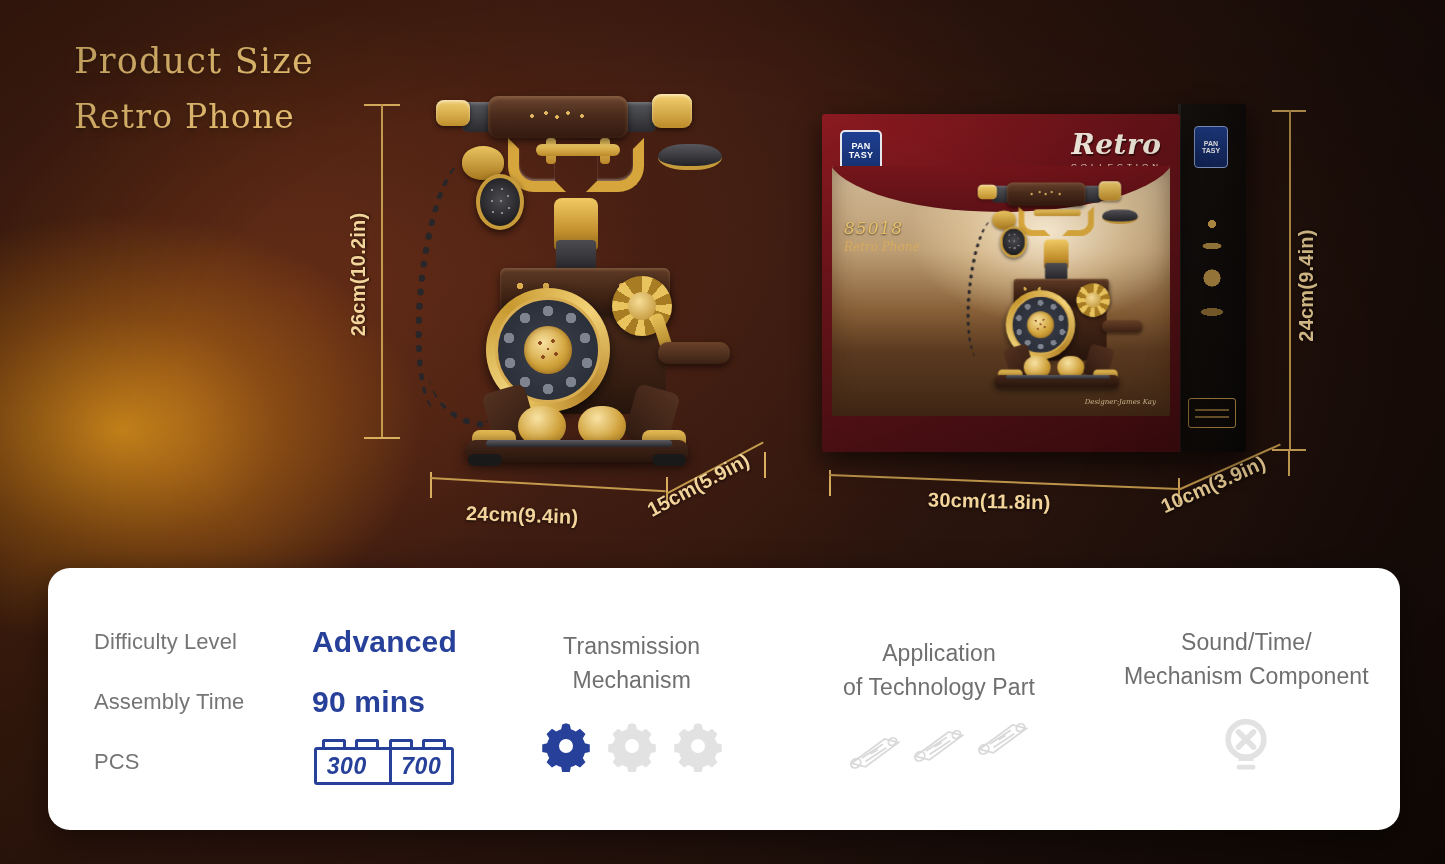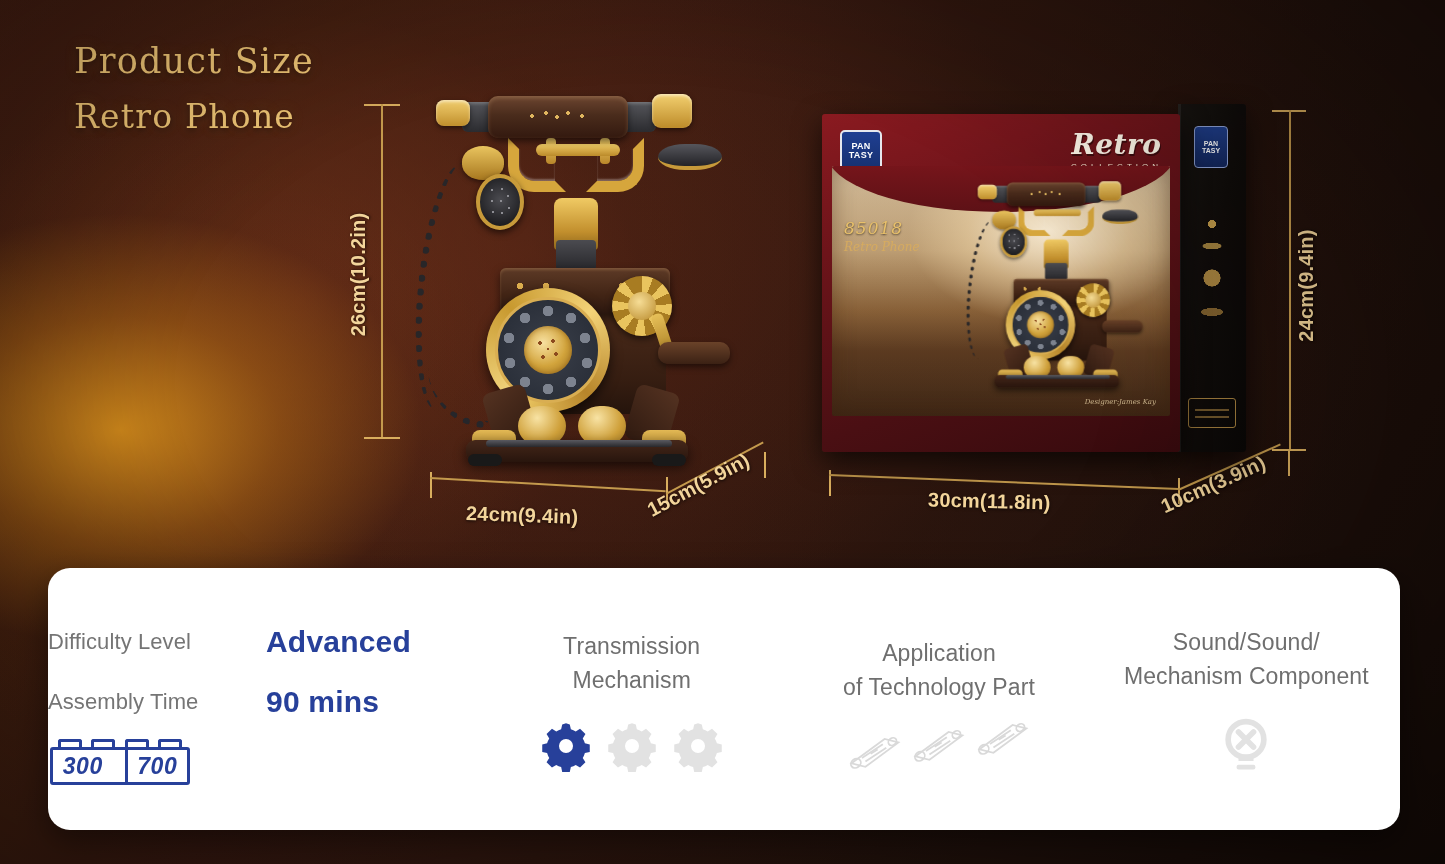--- a/index.html
+++ b/index.html
@@ -294,21 +294,21 @@
 
   
   #info-panel {
     position:absolute; left:48px; top:568px; width:1352px; height:262px;
     background:#ffffff; border-radius:22px;
     box-shadow:0 10px 32px rgba(0,0,0,0.45);
     display:flex; align-items:stretch;
   }
   .spec-col { display:flex; flex-direction:column; justify-content:center; }
 
-  #specs-left { width:430px; padding-top:6px; }
+  #specs-left { width:430px; padding-left:46px; padding-top:6px; }
   .spec-row { display:flex; align-items:center; height:60px; }
   .spec-label { width:218px; color:#757575; font-size:22px; letter-spacing:0.1px; }
   .spec-value { color:#27409a; font-size:30px; font-weight:700; letter-spacing:0.2px; }
 
   
   .brick {
     position:relative; width:140px; height:46px; margin-left:2px;
     display:flex;
   }
   .brick-studs {
@@ -511,20 +511,21 @@
         <div class="spec-label">Difficulty Level</div>
         <div class="spec-value">Advanced</div>
       </div>
 
       <div class="spec-row">
         <div class="spec-label">Assembly Time</div>
         <div class="spec-value">90 mins</div>
       </div>
 
       <div class="spec-row">
+        <div class="spec-label">PCS</div>
         <div class="brick">
           <div class="brick-studs">
             <span class="stud"></span>
             <span class="stud"></span>
             <span class="stud"></span>
             <span class="stud"></span>
           </div>
           <div class="brick-body">
             <div class="brick-cell">300</div>
             <div class="brick-cell">700</div>
@@ -588,21 +589,21 @@
             <path d="M20 30 L44 14"></path>
               <path d="M24 34 L48 18"></path>
             <path d="M30 25 L38 20"></path>
           </g>
         </svg>
       </div>
     </div>
 
     <div class="feature-col">
       <div class="feature-title">
-        <div>Sound/Sound/</div>
+        <div>Sound/Time/</div>
         <div>Mechanism Component</div>
       </div>
       <div class="feature-icons">
         <svg class="bulb" viewBox="0 0 60 66">
           <circle cx="30" cy="26" r="19" fill="none" stroke="#e2e2e2" stroke-width="6"></circle>
           <path d="M22 42 h16 v7 h-16 z" fill="#e2e2e2"></path>
           <rect x="20" y="53" width="20" height="5" rx="2" fill="#e2e2e2"></rect>
           <path d="M22 18 L38 34 M38 18 L22 34" stroke="#e2e2e2" stroke-width="6" stroke-linecap="round" fill="none"></path>
         </svg>
       </div>

